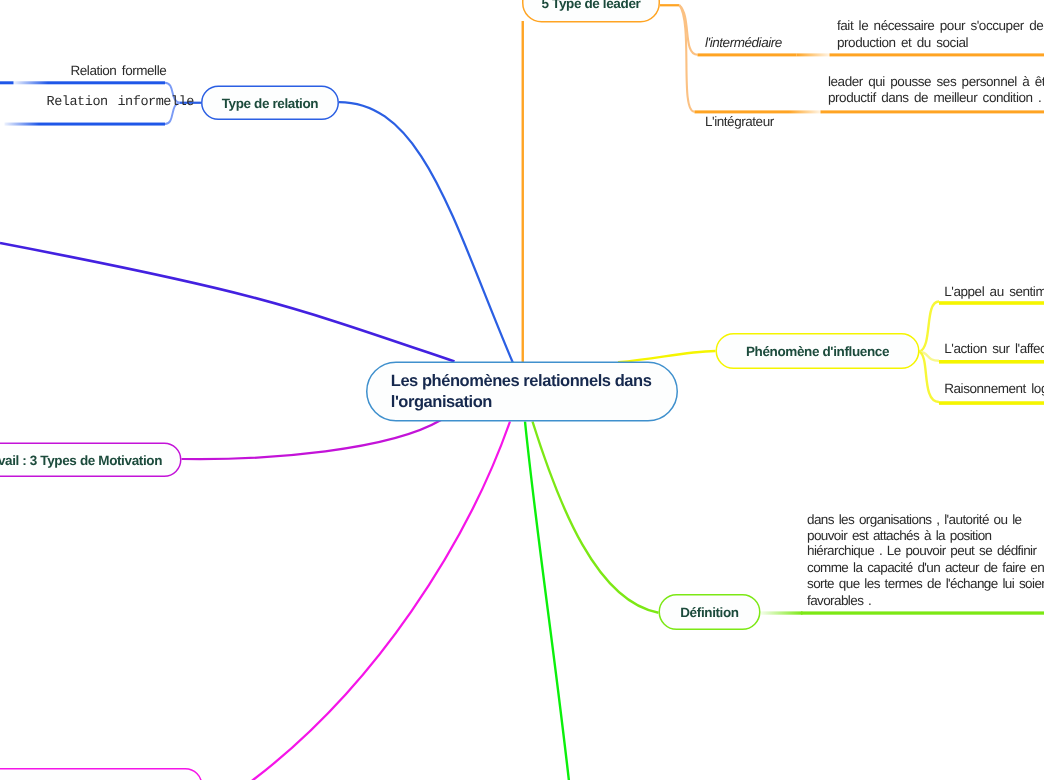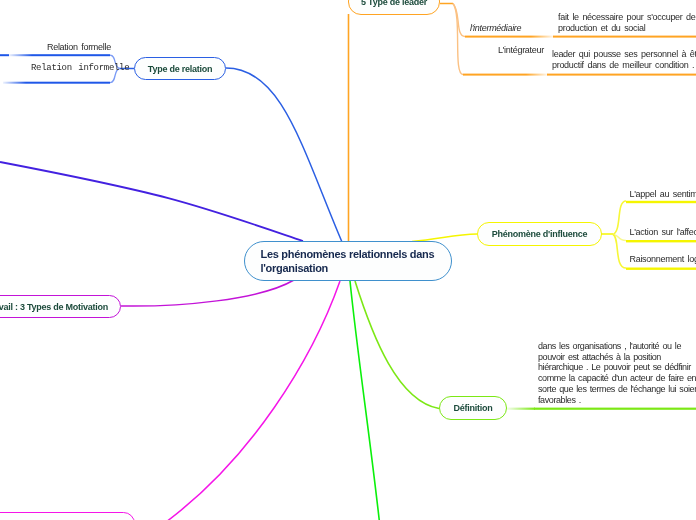--- a/index.html
+++ b/index.html
@@ -97,21 +97,21 @@
 </div>
 
 <div class="node central" style="left:244px;top:241px;width:208px;height:40px;border-radius:20px;border:1.4px solid #3f90cd;">
   <span>Les phénomènes relationnels dans l'organisation</span>
 </div>
 
 <div class="node bnode" style="left:348px;top:-12px;width:92px;height:27px;border-radius:13px;border:1.4px solid #ffa423;">
   <span>5 Type de leader</span>
 </div>
 
-<div class="node bnode" style="left:477px;top:222px;width:125px;height:24px;border-radius:12px;border:1.6px solid #f5f500;">
+<div class="node bnode" style="left:477px;top:222px;width:136px;height:24px;border-radius:12px;border:1.6px solid #f5f500;">
   <span>Phénomène d'influence</span>
 </div>
 
 <div class="node bnode" style="left:439px;top:396px;width:68px;height:24px;border-radius:12px;border:1.6px solid #7ce815;">
   <span>Définition</span>
 </div>
 
 <div class="node bnode" style="left:-60px;top:295px;width:181px;height:23px;border-radius:12px;border:1.4px solid #c313d8;justify-content:flex-end;padding-right:12px;">
   <span>vail : 3 Types de Motivation</span>
 </div>
@@ -125,21 +125,21 @@
   <span>Relation informelle</span>
 </div>
 
 <div class="leaf" style="left:470px;top:22px;font-style:italic;">
   <span>l'intermédiaire</span>
 </div>
 <div class="leaf" style="left:558px;top:12px;width:152px;white-space:normal;line-height:11.3px;">
   <span>fait le nécessaire pour s'occuper de la production et du social</span>
 </div>
 
-<div class="leaf" style="left:470px;top:44px;white-space:nowrap;margin-left:28px;">
+<div class="leaf" style="left:470px;top:75px;white-space:nowrap;">
   <span>L'intégrateur</span>
 </div>
 <div class="leaf" style="left:552px;top:49px;width:158px;white-space:normal;line-height:11.3px;">
   <span>leader qui pousse ses personnel à être productif dans de meilleur condition .</span>
 </div>
 
 <div class="leaf" style="left:629.5px;top:187.5px;white-space:nowrap;">
   <span>L'appel au sentiment</span>
 </div>
 <div class="leaf" style="left:629.5px;top:225.5px;white-space:nowrap;">

